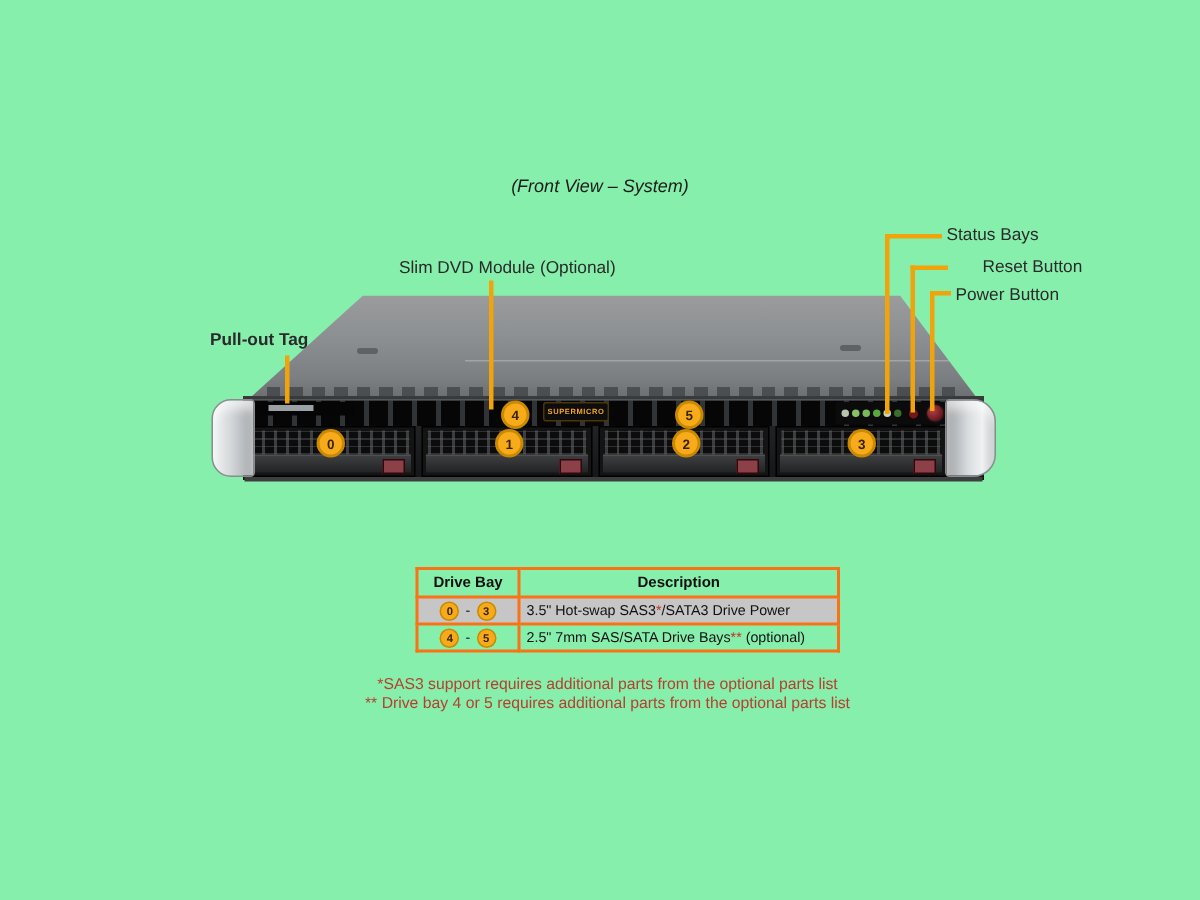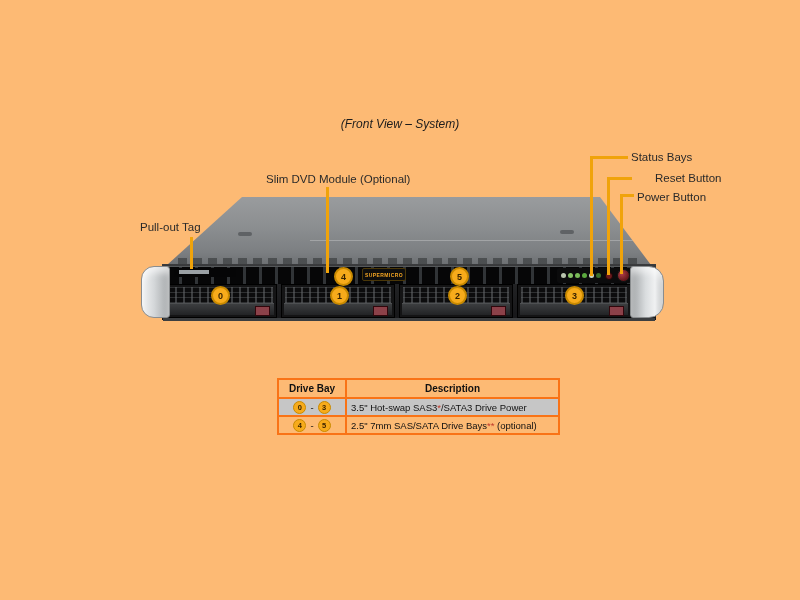--- a/index.html
+++ b/index.html
@@ -1,24 +1,24 @@
 <!DOCTYPE html>
 <html><head>
 <meta charset="utf-8">
 <style>
   html,body{margin:0;padding:0;background:#fff;}
-  .canvas{position:relative;width:800px;height:600px;background:#fdba74;overflow:hidden;
+  .canvas{position:relative;width:800px;height:600px;background:#86efac;overflow:hidden;
           font-family:"Liberation Sans",sans-serif;color:#222;}
 
   
   .fig-title{position:absolute;left:300px;top:117px;width:200px;text-align:center;
              font-size:12px;font-style:italic;color:#1c1c1c;}
   .callout-label{position:absolute;font-size:11.5px;color:#2a2a2a;white-space:nowrap;}
   #lbl-dvd{left:266px;top:173px;}
-  #lbl-tag{left:140px;top:221px;}
+  #lbl-tag{left:140px;top:221px;font-weight:bold;}
   #lbl-status{left:631px;top:151px;}
   #lbl-reset{left:634px;top:172px;margin-left:21px;}
   #lbl-power{left:637px;top:191px;}
 
   
   .line{position:absolute;background:#F0A30A;z-index:6;}
   .v{width:3px;} .h{height:3px;}
   #ln-dvd{left:326px;top:187px;height:86px;}
   #ln-tag{left:190px;top:237px;height:32px;}
   #ln-status-v{left:590px;top:156px;height:120px;}
@@ -200,14 +200,18 @@
             <span class="num-badge-sm">4</span>
             <span>-</span>
             <span class="num-badge-sm">5</span>
           </div>
         </td>
         <td class="desc-cell"><span>2.5" 7mm SAS/SATA Drive Bays</span><span class="marker">**</span><span> (optional)</span></td>
       </tr>
     </tbody>
   </table>
 
+  <div class="footnotes">
+    <div>*SAS3 support requires additional parts from the optional parts list</div>
+    <div>** Drive bay 4 or 5 requires additional parts from the optional parts list</div>
+  </div>
 
 </div>
 
 </body></html>

